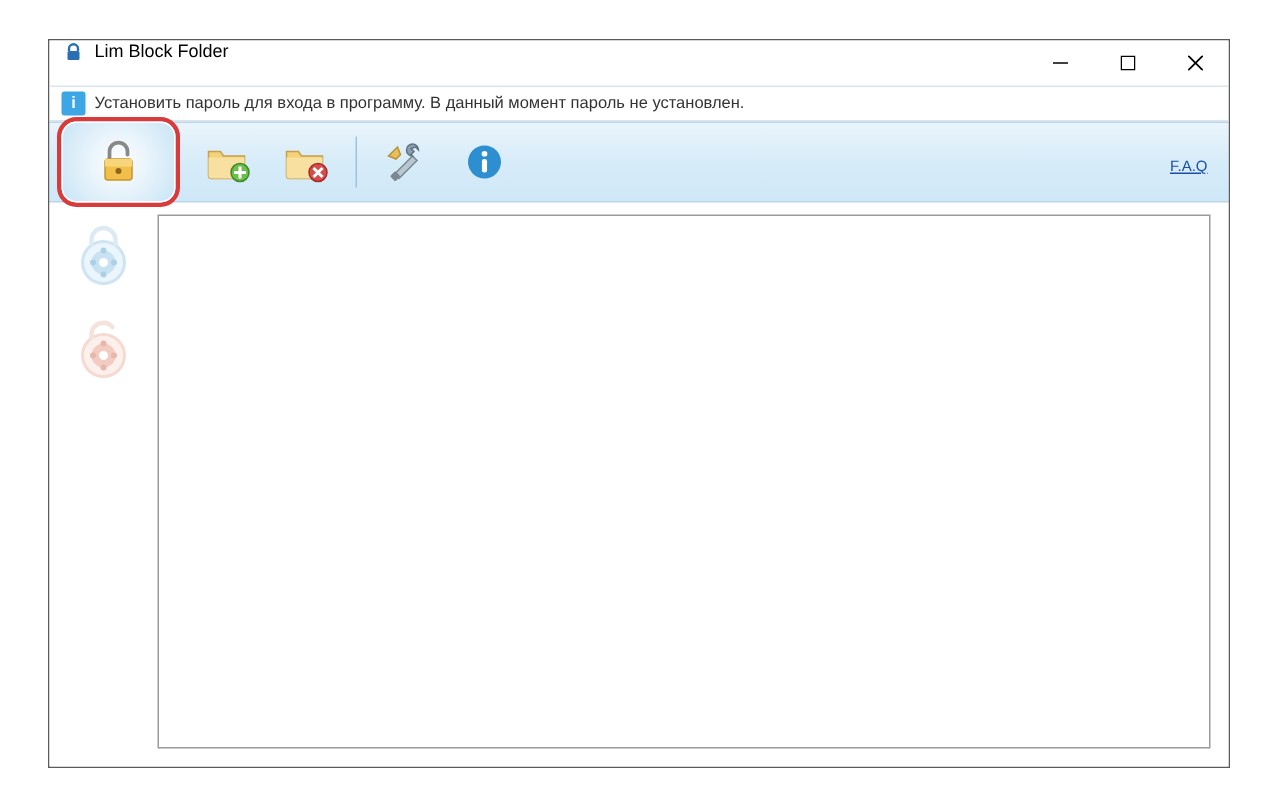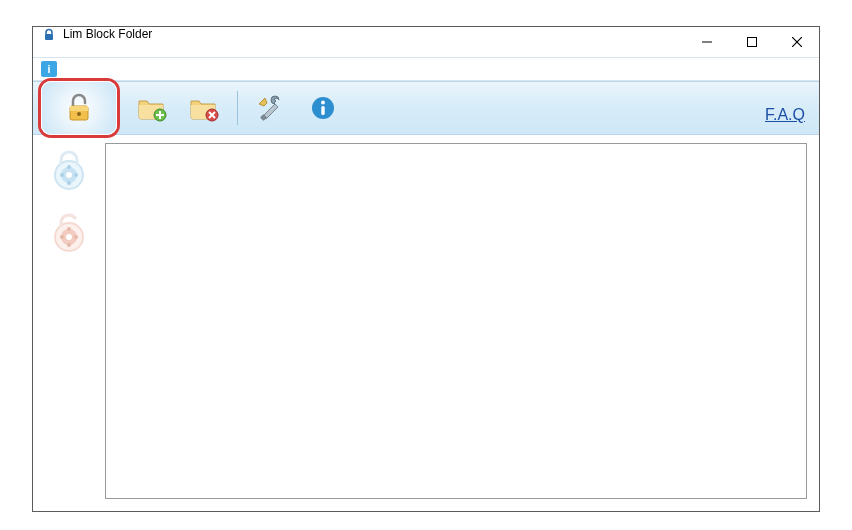--- a/index.html
+++ b/index.html
@@ -96,21 +96,21 @@
     width: 1px; height: 34px;
     background: #9bc3de;
     margin: 0 4px;
   }
   .faq-link {
     position: absolute;
     right: 14px;
     top: 24px;
     color: #1b4ea7;
     text-decoration: underline;
-    font-size: 16px;
+    font-size: 10px;
     cursor: pointer;
   }
   .content {
     flex: 1;
     display: flex;
     background: #fff;
   }
   .sidebar {
     width: 72px;
     display: flex;
@@ -163,20 +163,21 @@
     <button class="win-btn">
       <svg width="10" height="10" viewBox="0 0 10 10">
           <line x1="0" y1="0" x2="10" y2="10" stroke="#000" stroke-width="1.2"></line>
           <line x1="10" y1="0" x2="0" y2="10" stroke="#000" stroke-width="1.2"></line>
         </svg>
     </button>
   </div>
 
   <div class="infobar">
     <span class="info-icon-box">i</span>
+    <span>Установить пароль для входа в программу. В данный момент пароль не установлен.</span>
   </div>
 
   <div class="toolbar">
 
     <button class="tb-btn highlighted">
       <svg width="36" height="36" viewBox="0 0 36 36">
         <path d="M12 16 v-5 a6 6 0 0 1 12 0 v2" stroke="#888" stroke-width="2.5" fill="none" stroke-linecap="round"></path>
         <rect x="9" y="16" width="18" height="14" rx="2" fill="#f2c04a" stroke="#c7952a" stroke-width="1"></rect>
         <rect x="9" y="16" width="18" height="5" fill="#f7d57a"></rect>
         <circle cx="18" cy="24" r="2" fill="#8a651c"></circle>

